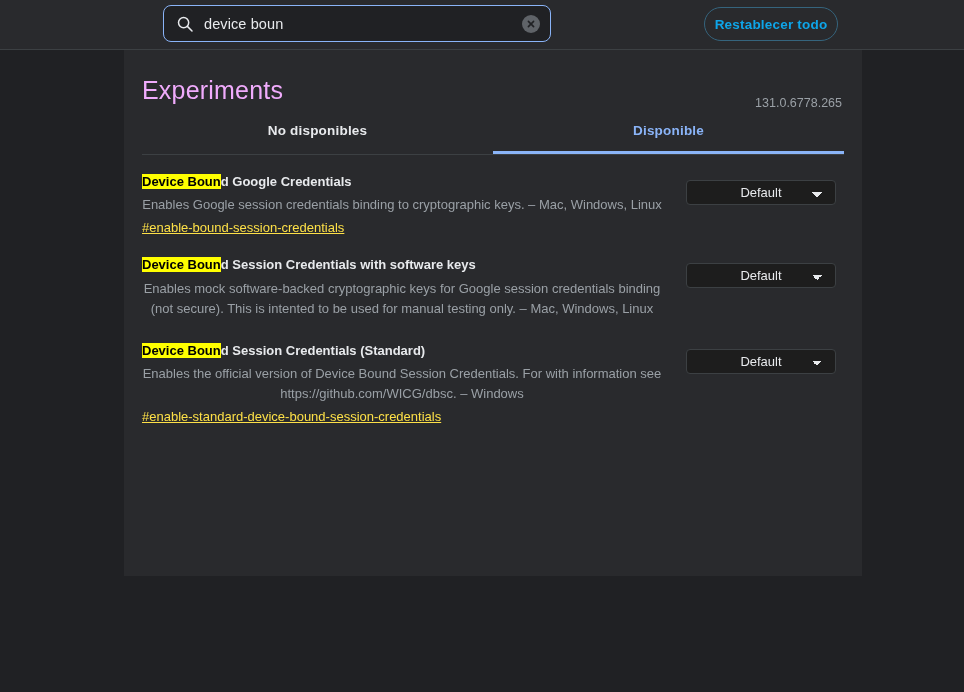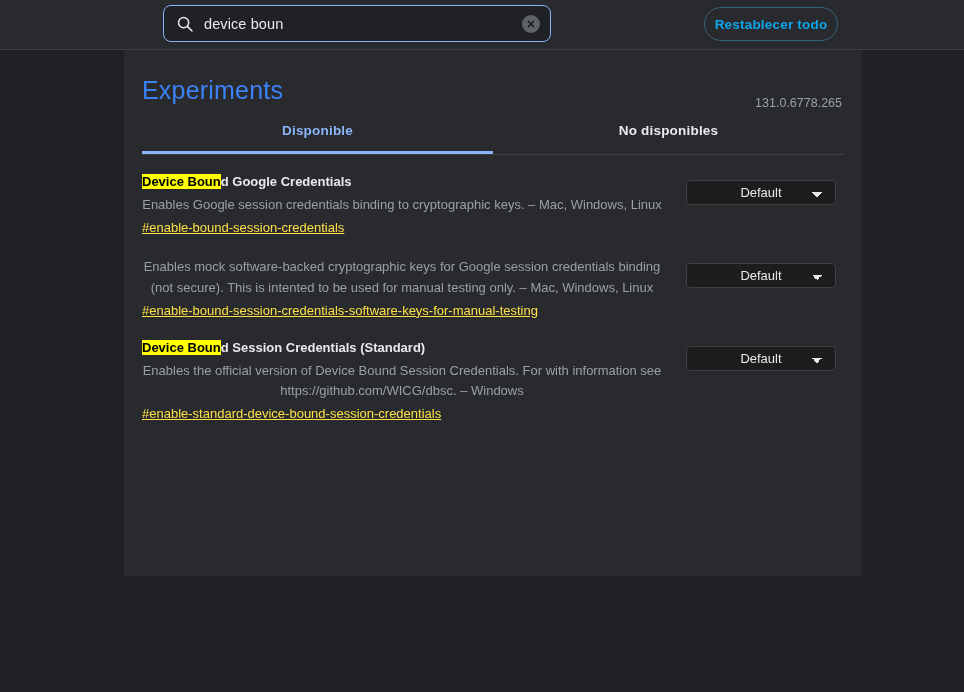--- a/index.html
+++ b/index.html
@@ -108,21 +108,21 @@
     position: relative;
     height: 52px;
   }
   .page-title {
     position: absolute;
     left: 0;
     top: 8px;
     margin: 0;
     font-size: 25px;
     font-weight: normal;
-    color: #3b82f6;
+    color: #f0abfc;
     letter-spacing: .2px;
   }
   .version {
     position: absolute;
     right: 2px;
     top: 28px;
     font-size: 12.5px;
     color: #9aa0a6;
     margin-left: 48px;
   }
@@ -250,43 +250,45 @@
 
 <div class="card">
   <div class="card-inner">
 
     <div class="head-row">
       <h1 class="page-title">Experiments</h1>
       <div class="version">131.0.6778.265</div>
     </div>
 
     <div class="tabs">
+      <button class="tab">No disponibles</button>
       <button class="tab active">Disponible</button>
-      <button class="tab">No disponibles</button>
     </div>
 
     <div class="experiments">
 
       <div class="exp">
         <div class="exp-text">
           <div class="exp-title">
             <mark>Device Boun</mark><span>d Google Credentials</span>
           </div>
           <div class="exp-desc">Enables Google session credentials binding to cryptographic keys. – Mac, Windows, Linux</div>
           <a class="exp-link">#enable-bound-session-credentials</a>
         </div>
         <div class="exp-control">
           <select class="flag-select"><option value="Default">Default</option><option value="Enabled">Enabled</option><option value="Disabled">Disabled</option></select>
         </div>
       </div>
 
       <div class="exp">
         <div class="exp-text">
+          <div class="exp-title">
+            <mark>Device Boun</mark><span>d Session Credentials with software keys</span>
+          </div>
           <div class="exp-desc">Enables mock software-backed cryptographic keys for Google session credentials binding (not secure). This is intented to be used for manual testing only. – Mac, Windows, Linux</div>
-          <a class="exp-link">#enable-bound-session-credentials-software-keys-for-manual-testing</a>
         </div>
         <div class="exp-control">
           <select class="flag-select"><option value="Default">Default</option><option value="Enabled">Enabled</option><option value="Disabled">Disabled</option></select>
         </div>
       </div>
 
       <div class="exp">
         <div class="exp-text">
           <div class="exp-title">
             <mark>Device Boun</mark><span>d Session Credentials (Standard)</span>

